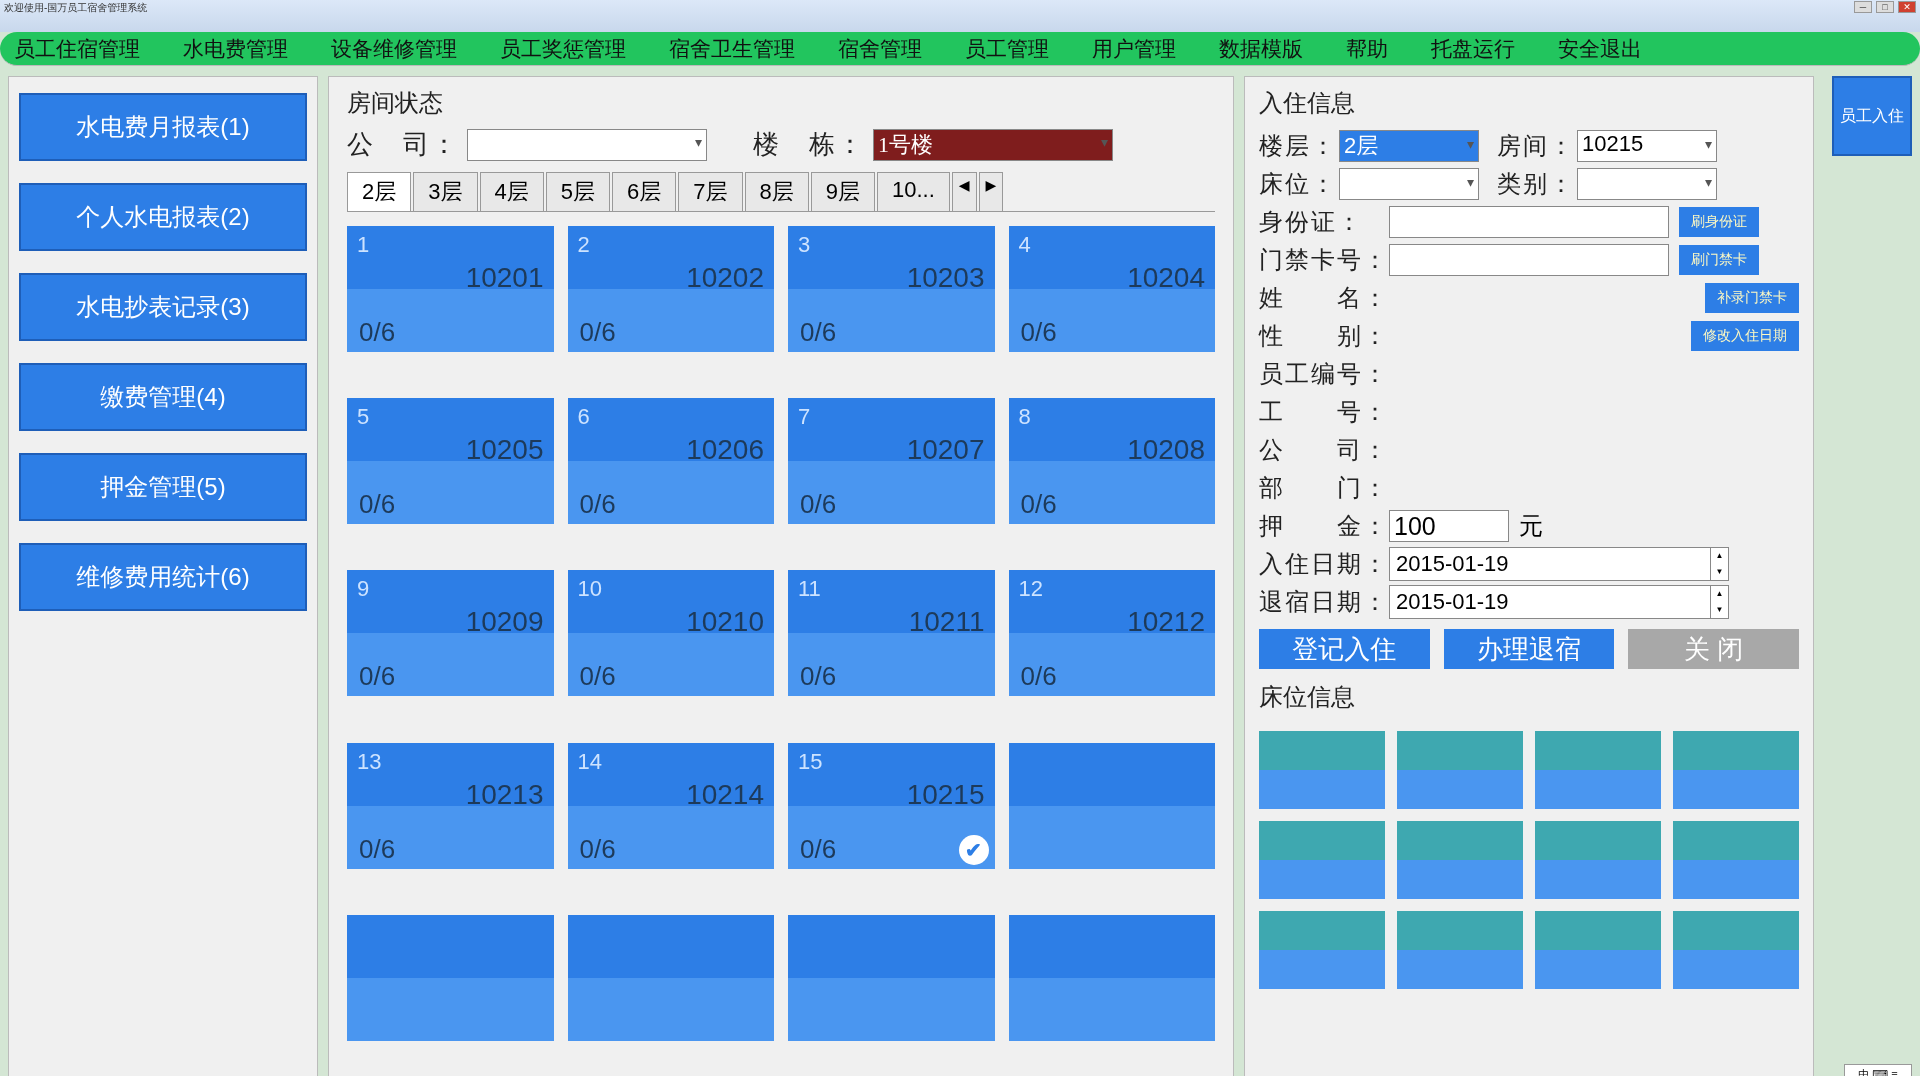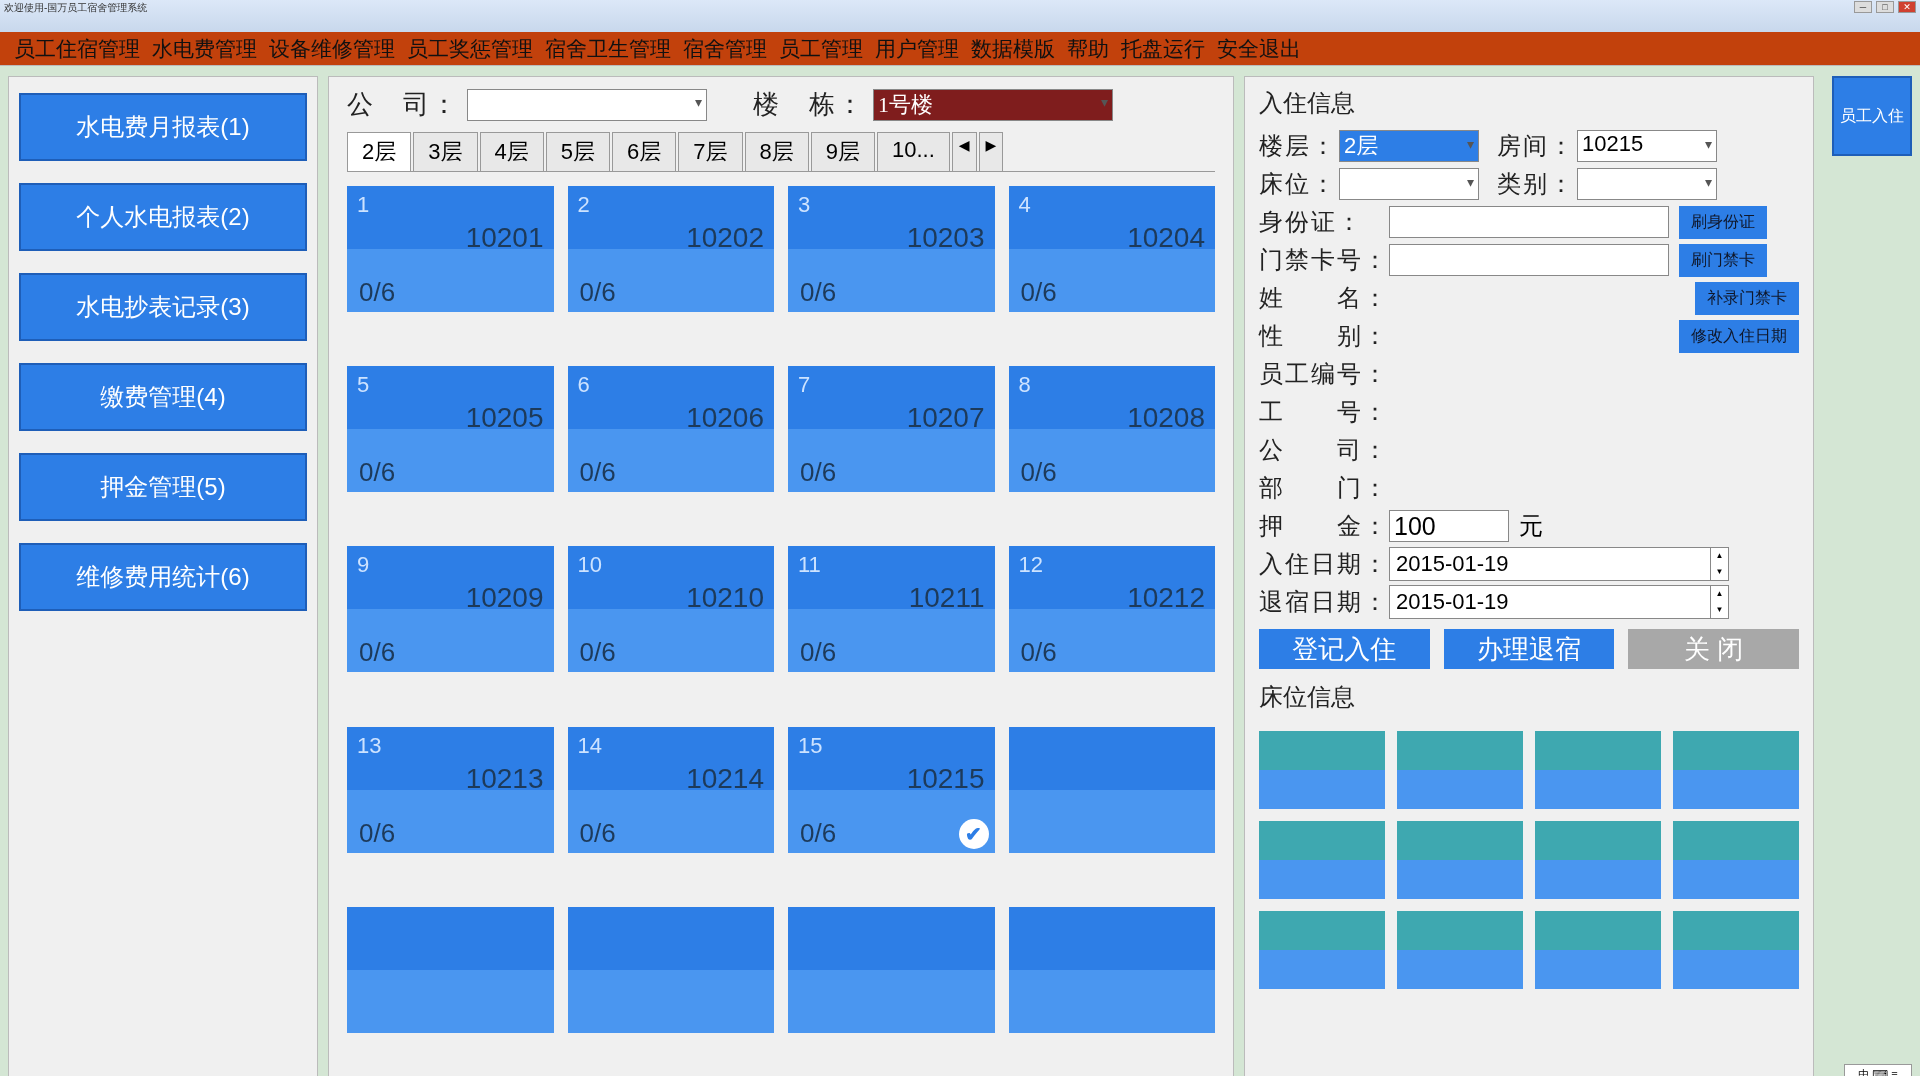--- a/index.html
+++ b/index.html
@@ -3,21 +3,21 @@
 <meta charset="utf-8">
 <style>
 * { box-sizing: border-box; margin: 0; padding: 0; font-family: "Microsoft YaHei", SimSun, sans-serif; }
 body { background: #d4e6d4; width: 1920px; height: 1076px; overflow: hidden; position: relative; }
 
 .titlebar { height: 32px; background: linear-gradient(#dce8f8, #c8d8ec); font-size: 10px; color: #333; padding: 1px 4px; display: flex; align-items: flex-start; justify-content: space-between; }
 .titlebar-right { display: flex; gap: 4px; font-size: 9px; }
 .titlebar-btn { width: 18px; height: 12px; background: #ddd; border: 1px solid #999; text-align: center; line-height: 10px; }
 .titlebar-btn.close { background: #d04030; color: #fff; }
 
-.menubar { height: 34px; background: #c2410c; border-bottom: 1px solid #bbb; display: flex; align-items: center; padding: 0 8px; gap: 0; }
+.menubar { height: 34px; background: #22c55e; border-bottom: 1px solid #bbb; display: flex; align-items: center; padding: 0 8px; gap: 31px; border-radius: 17px; }
 .menu-item { font-size: 21px; color: #111; padding: 2px 6px; cursor: pointer; }
 
 .content { display: flex; height: calc(100% - 50px); padding: 10px 8px 8px 8px; gap: 10px; }
 
 .left-col { width: 310px; display: flex; flex-direction: column; gap: 22px; padding: 16px 10px; background: #f0f0f0; border: 1px solid #bbb; }
 .side-btn { height: 68px; background: #2d7ee6; color: #fff; font-size: 24px; border: 2px solid #1e5eb8; display: flex; align-items: center; justify-content: center; cursor: pointer; }
 
 .mid-col { flex: 1; background: #f0f0f0; border: 1px solid #bbb; padding: 10px 18px; display: flex; flex-direction: column; }
 .section-title { font-size: 24px; color: #222; margin-bottom: 8px; }
 .filter-row { display: flex; align-items: center; gap: 8px; margin-bottom: 6px; }
@@ -39,21 +39,21 @@
 .room-tile.empty { background: linear-gradient(#2d7ee6 50%, #4a96f0 50%); }
 .check-icon { position: absolute; right: 6px; bottom: 4px; width: 30px; height: 30px; border-radius: 50%; background: #fff; display: flex; align-items: center; justify-content: center; color: #2d7ee6; font-size: 20px; font-weight: bold; }
 
 .right-col { width: 570px; background: #f0f0f0; border: 1px solid #bbb; padding: 10px 14px; display: flex; flex-direction: column; }
 .form-row { display: flex; align-items: center; gap: 10px; min-height: 38px; }
 .form-label { font-size: 24px; color: #222; width: 120px; letter-spacing: 2px; white-space: nowrap; }
 .form-input { flex: 1; height: 32px; border: 1px solid #888; background: #fff; font-size: 25px; padding: 0 4px; }
 .mini-combo { width: 140px; height: 32px; border: 1px solid #888; background: #fff; font-size: 22px; padding: 0 18px 0 4px; position: relative; }
 .mini-combo::after { content: "▾"; position: absolute; right: 4px; top: 5px; font-size: 14px; color: #555; }
 .mini-combo.sel { background: #2d7ee6; color: #fff; }
-.blue-btn { background: #2d7ee6; color: #0f172a; border: none; padding: 6px 12px; font-size: 16px; cursor: pointer; }
+.blue-btn { background: #2d7ee6; color: #fef9c3; border: none; padding: 6px 12px; font-size: 14px; cursor: pointer; }
 .action-row { display: flex; gap: 14px; margin-top: 8px; }
 .action-btn { flex: 1; height: 40px; font-size: 26px; color: #fff; background: #2d7ee6; border: none; cursor: pointer; }
 .action-btn.grey { background: #a8a8a8; }
 
 .bed-grid { display: grid; grid-template-columns: repeat(4, 1fr); gap: 12px; margin-top: 10px; }
 .bed-tile { height: 78px; background: linear-gradient(#3ea8b0 50%, #4a96f0 50%); }
 
 .far-right { width: 88px; display: flex; flex-direction: column; align-items: flex-end; justify-content: space-between; }
 .checkin-btn { width: 80px; height: 80px; background: #2d7ee6; color: #fff; font-size: 16px; display: flex; align-items: center; justify-content: center; text-align: center; cursor: pointer; border: 2px solid #1e5eb8; padding: 4px; }
 .tray { width: 68px; height: 20px; background: #fff; border: 1px solid #999; font-size: 11px; display: flex; align-items: center; justify-content: center; gap: 4px; }
@@ -95,20 +95,21 @@
   <div class="left-col" id="sidebar">
       <div class="side-btn">水电费月报表(1)</div>
       <div class="side-btn">个人水电报表(2)</div>
       <div class="side-btn">水电抄表记录(3)</div>
       <div class="side-btn">缴费管理(4)</div>
       <div class="side-btn">押金管理(5)</div>
       <div class="side-btn">维修费用统计(6)</div>
     </div>
 
   <div class="mid-col">
+    <div class="section-title">房间状态</div>
     <div class="filter-row">
       <span class="filter-label">公　司：</span>
       <div class="combo" style="width:240px"></div>
       <span style="width:30px"></span>
       <span class="filter-label">楼　栋：</span>
       <div class="combo sel" style="width:240px">1号楼</div>
     </div>
     <div class="tabs" id="tabs">
         <div class="tab active">2层</div>
         <div class="tab">3层</div>

